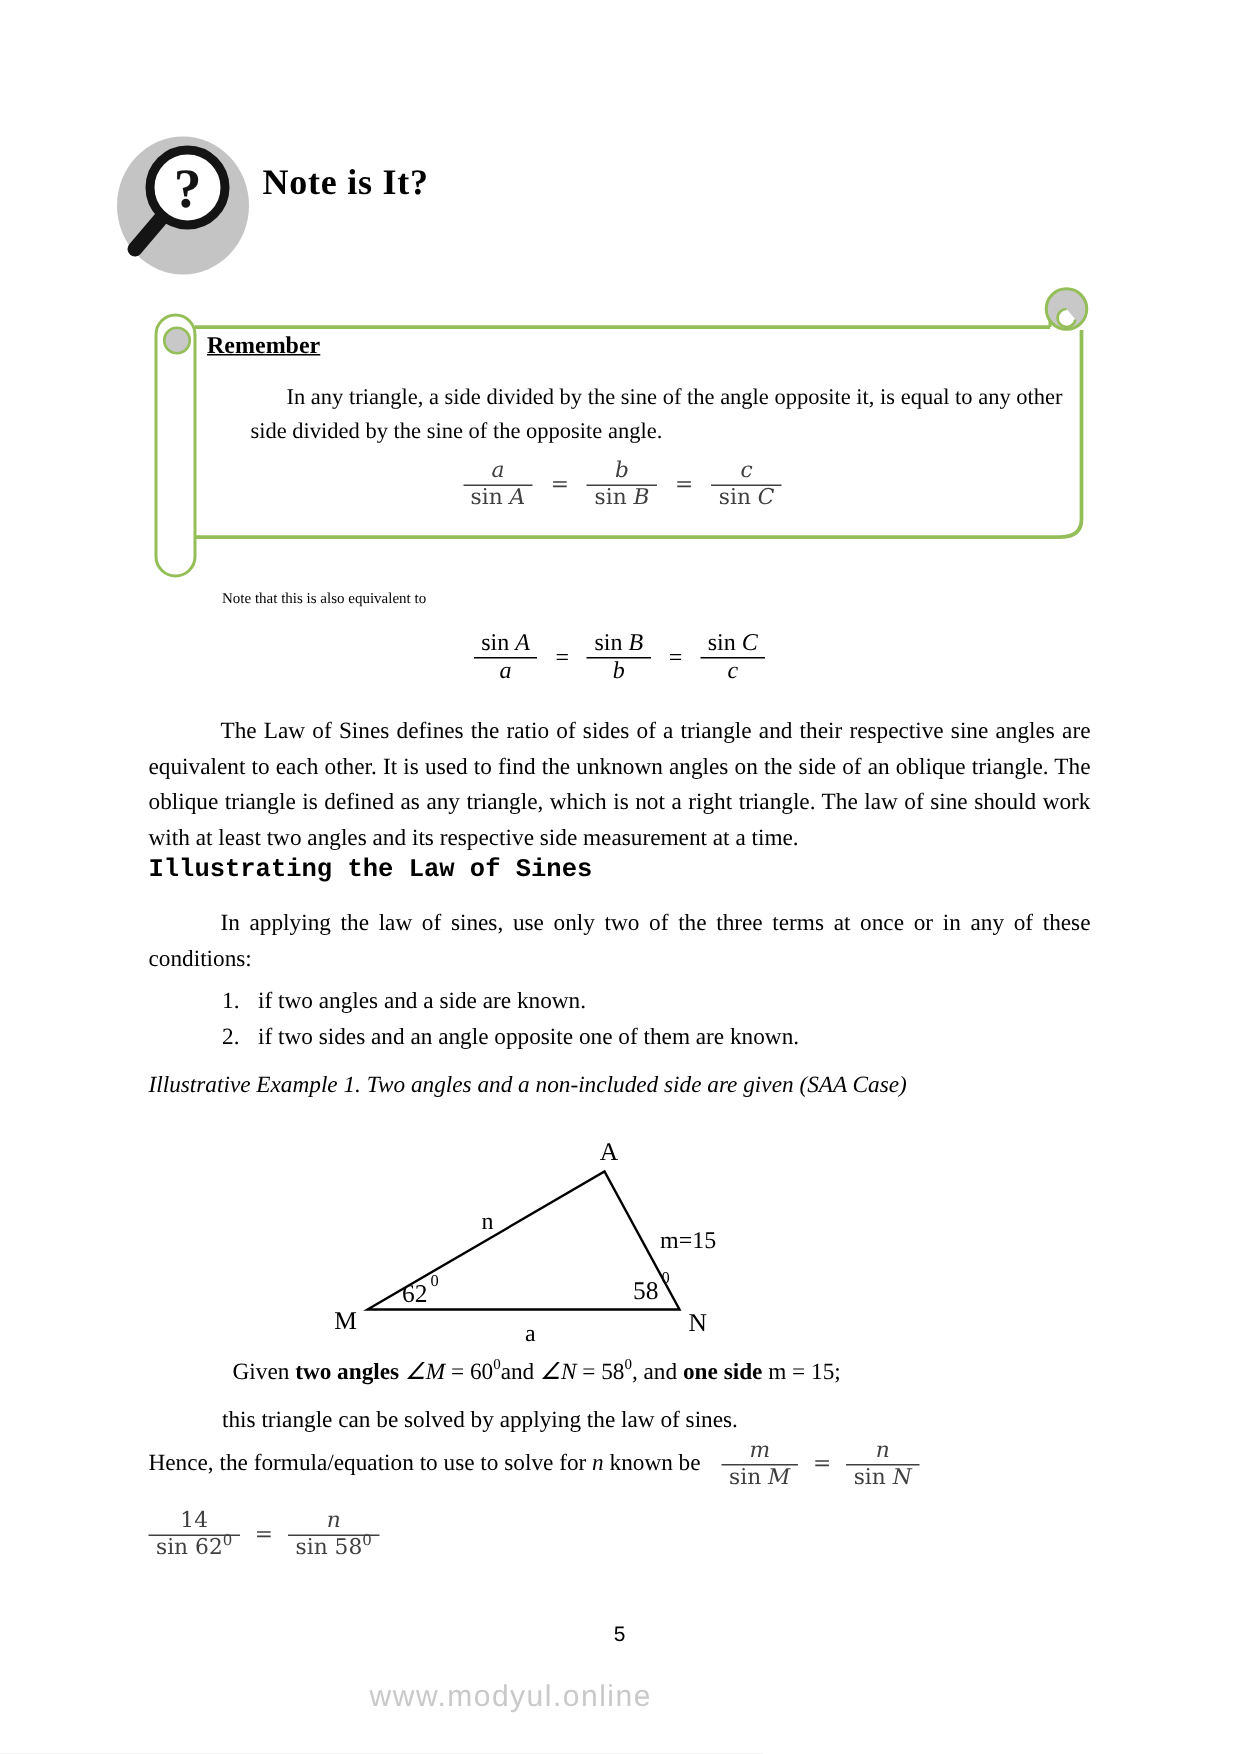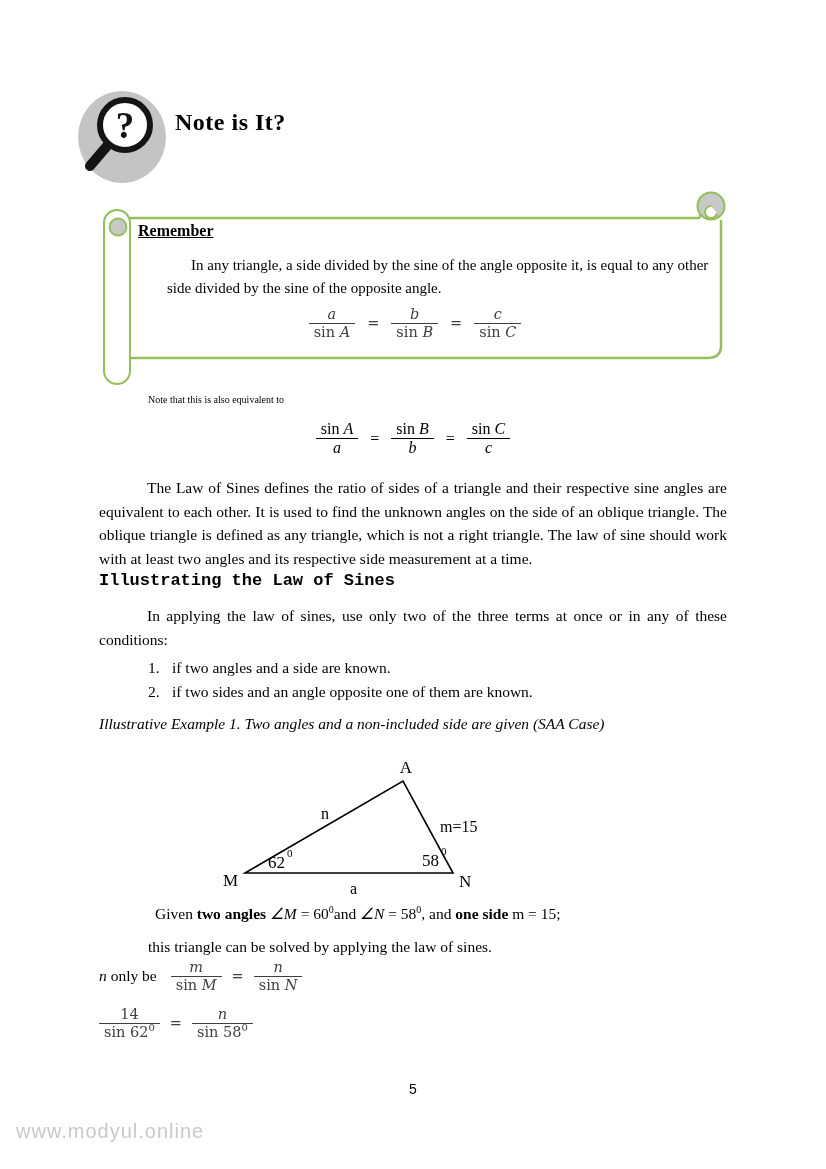--- a/index.html
+++ b/index.html
@@ -142,21 +142,21 @@
     <text x="241" y="100" font-size="11">0</text>
   </svg>
 
   <div class="abs text-line" style="left:110px;top:905px;margin-left:45px;">
     <span>Given </span><span class="b"> two angles </span><span class="mvar">∠M</span><span> =  </span><span>60</span><sup class="deg">0</sup><span>and </span><span class="mvar">∠N</span><span> = </span><span>58</span><sup class="deg">0</sup><span>, and </span><span class="b">one side</span><span> m = 15;</span>
   </div>
 
   <div class="abs text-line" style="left:148px;top:938px;">this triangle can be solved by applying the law of sines.</div>
 
   <div class="abs inline-math-row" style="left:99px;top:953px;height:46px;">
-    <span class="mvar">n</span><span> only be</span>
+    <span>Hence, the formula/equation to use to solve for </span><span class="mvar">n</span><span> known be</span>
     <span class="math-row cambria" style="margin-left:14px;gap:8px;">
       <span class="frac bar-top">
         <span class="num mvar">m</span>
         <span class="den"><span class="mfn">sin</span>&nbsp;<span class="mvar">M</span></span>
       </span>
       <span class="eq">=</span>
       <span class="frac bar-top">
         <span class="num mvar">n</span>
         <span class="den"><span class="mfn">sin</span>&nbsp;<span class="mvar">N</span></span>
       </span>
@@ -172,15 +172,15 @@
       <span class="eq">=</span>
       <span class="frac bar-top">
         <span class="num mvar">n</span>
         <span class="den"><span class="mfn">sin</span>&nbsp;<span>58</span><sup class="deg">0</sup></span>
       </span>
     </span>
   </div>
 
   <div class="abs page-num" style="left:0;top:1081px;width:826px;text-align:center;">5</div>
 
-  <div class="abs watermark" style="left:16px;top:1120px;width:673px;text-align:left;">www.modyul.online</div>
+  <div class="abs watermark" style="left:4px;top:1120px;width:673px;text-align:center;">www.modyul.online</div>
 
 </div>
 
 </body></html>

